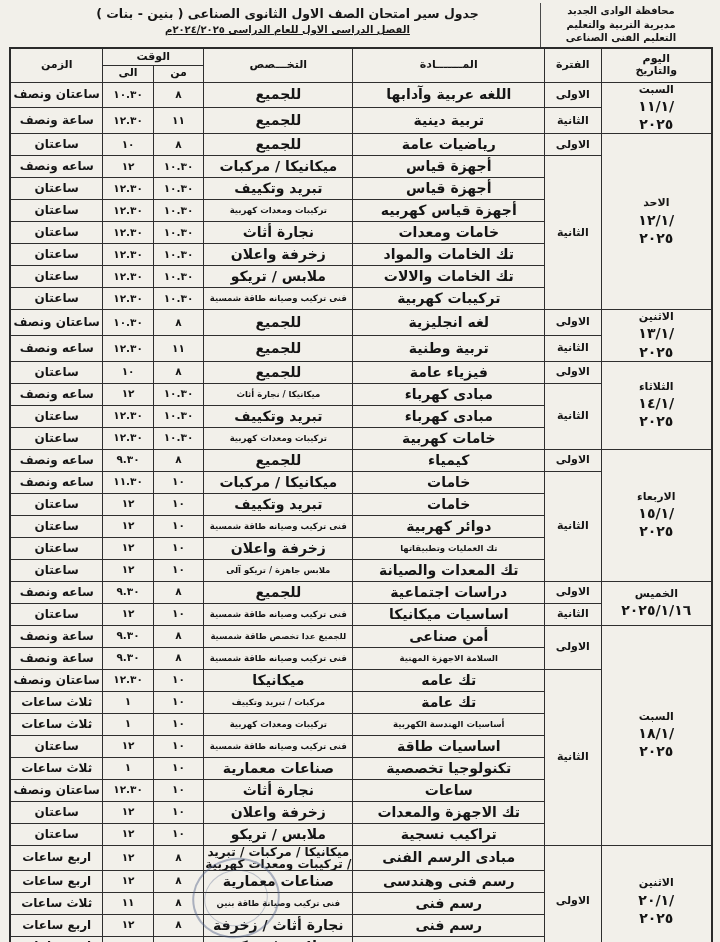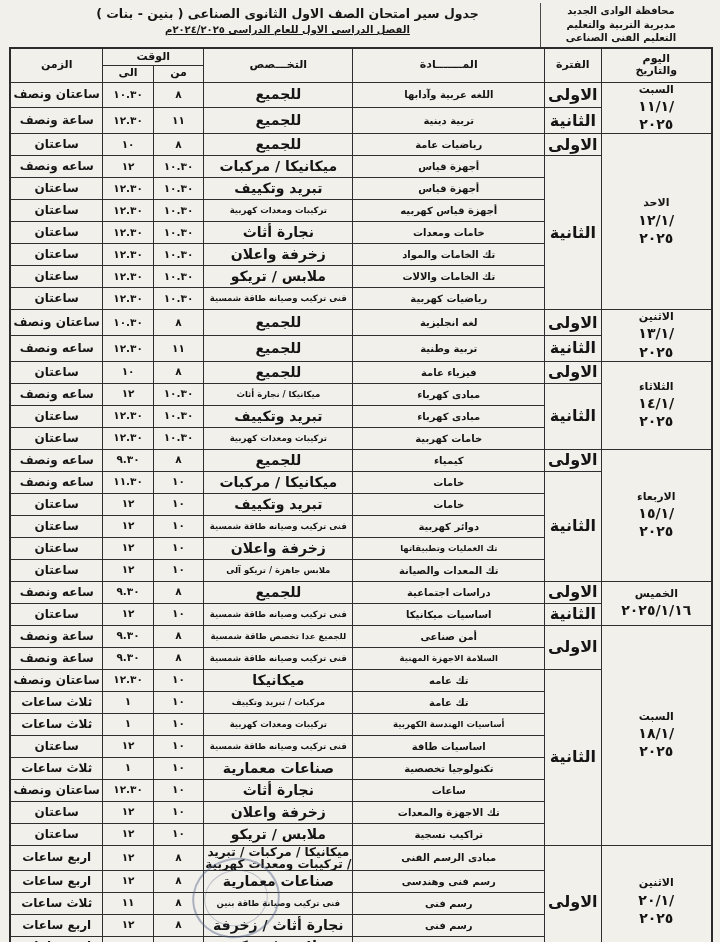--- a/index.html
+++ b/index.html
@@ -42,22 +42,22 @@
     border:1px solid #2f2f2f;
     text-align:center;vertical-align:middle;
     font-weight:bold;color:#151515;
     padding:0 1px;overflow:hidden;
   }
   thead th{font-size:11px;height:17px;line-height:1.1}
   .h-day span{display:inline-block;max-width:58px;line-height:1.15}
   tbody td{font-size:10px;height:22px;line-height:1.12}
   .c-day{font-size:11px;line-height:1.3}
   .c-day .date-line{direction:ltr;font-size:14px}
-  .c-period{font-size:16px}
-  .c-subject{font-size:10px}
+  .c-period{font-size:11px}
+  .c-subject{font-size:14px}
   .c-spec{font-size:14px}
   .c-time{font-size:10.5px}
   .c-dur{font-size:12px}
   .sm{font-size:8.5px}
   .tiny{font-size:12px;line-height:1;white-space:normal}
   
   .stamp{
     position:absolute;left:192px;bottom:4px;
     width:88px;height:80px;border-radius:50%;
     border:2px solid rgba(72,88,128,.42);
@@ -183,21 +183,21 @@
           <td class="c-dur">ساعتان</td>
         </tr>
         <tr>
           <td class="c-subject">تك الخامات والالات</td>
           <td class="c-spec">ملابس / تريكو</td>
           <td class="c-time">١٠.٣٠</td>
           <td class="c-time">١٢.٣٠</td>
           <td class="c-dur">ساعتان</td>
         </tr>
         <tr>
-          <td class="c-subject">رياضيات كهربية</td>
+          <td class="c-subject">تركيبات كهربية</td>
           <td class="c-spec sm">فنى تركيب وصيانه طاقة شمسية</td>
           <td class="c-time">١٠.٣٠</td>
           <td class="c-time">١٢.٣٠</td>
           <td class="c-dur">ساعتان</td>
         </tr>
         <tr>
           <td rowspan="2" class="c-day">
             <div>الاثنين</div>
             <div class="date-line">١٣/١/</div>
             <div class="date-line">٢٠٢٥</div>

